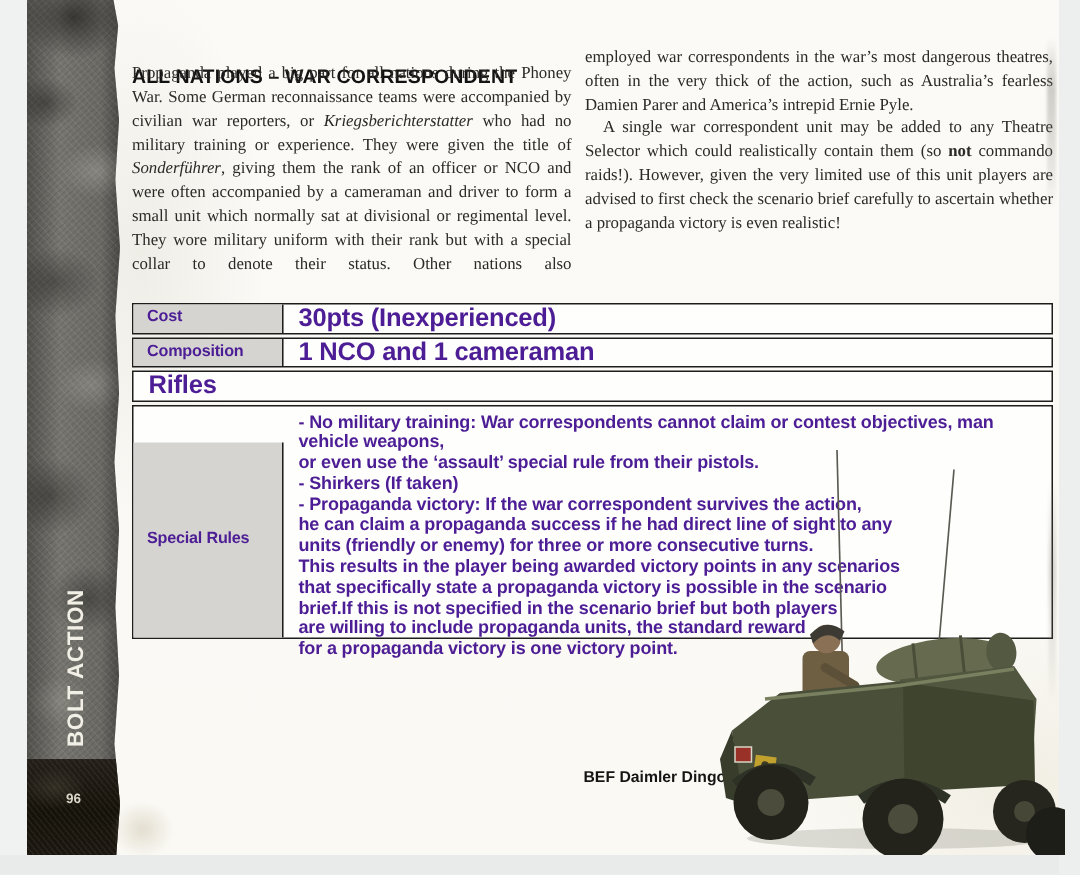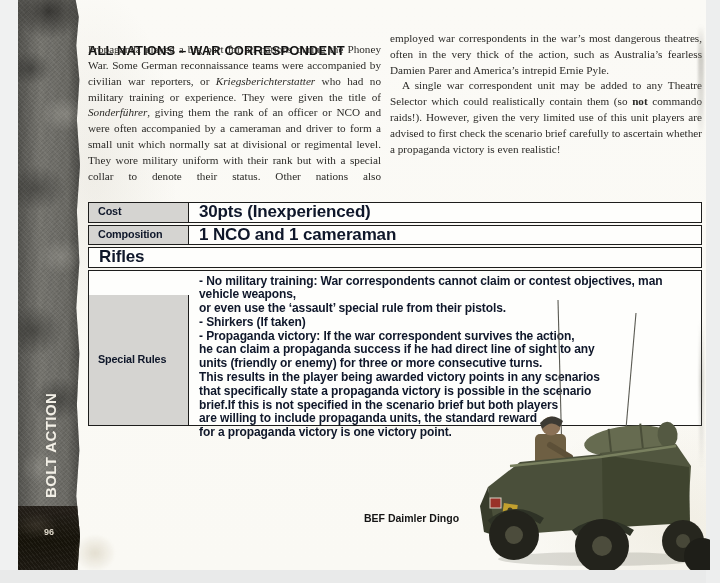--- a/index.html
+++ b/index.html
@@ -45,35 +45,35 @@
     font-family:"Liberation Sans",sans-serif;font-weight:700;font-size:13px;
     letter-spacing:.1px;color:#121212;margin-top:32px;}
   .bodycol{position:absolute;top:31px;font-size:11.2px;line-height:15.8px;
     color:#2b2a27;text-align:justify;}
   .col-left{left:88px;width:293px;text-align-last:justify;}
   .col-right{left:390px;width:312px;}
   .col-right p{margin:0;}
   .col-right p.indent{text-indent:12px;}
   
   .stat-table{position:absolute;left:88px;top:202px;width:614px;
-    font-family:"Liberation Sans",sans-serif;font-weight:700;color:#0f172a;
+    font-family:"Liberation Sans",sans-serif;font-weight:700;color:#4c1d95;
     letter-spacing:-.15px;}
   .trow{display:flex;border:1.5px solid #1d1d1c;background:#fefefc;
     margin-bottom:2px;box-sizing:border-box;}
   .tlabel{width:100px;flex:0 0 100px;background:#d5d4d1;
     border-right:1.5px solid #1d1d1c;padding:0 4px 0 9px;font-size:10.8px;
     line-height:17.5px;box-sizing:border-box;}
   .tvalue{flex:1;padding:0 6px 0 10px;font-size:17px;line-height:17.5px;}
   .trow.single{height:20.5px;}
   .trow.multi{height:156px;}
   .trow.multi .tlabel{display:flex;align-items:center;margin-top:24px;}
   .trow.multi .tvalue{white-space:pre-line;font-size:12px;line-height:13.8px;
     padding-top:4px;letter-spacing:-.1px;}
   
-  .caption{position:absolute;left:364px;top:512px;
+  .caption{position:absolute;left:389px;top:512px;
     font-family:"Liberation Sans",sans-serif;font-weight:700;font-size:10.5px;
     color:#151515;}
   .photo{position:absolute;left:450px;top:295px;width:260px;height:275px;
     pointer-events:none;z-index:5;}
   
   .smudge-a{position:absolute;left:698px;top:25px;width:6px;height:115px;
     background:linear-gradient(180deg,transparent,rgba(125,122,112,.35) 30%,rgba(125,122,112,.18) 70%,transparent);
     filter:blur(1px);}
   .smudge-b{position:absolute;left:699px;top:320px;width:5px;height:150px;
     background:linear-gradient(180deg,transparent,rgba(120,117,108,.28) 40%,transparent);

